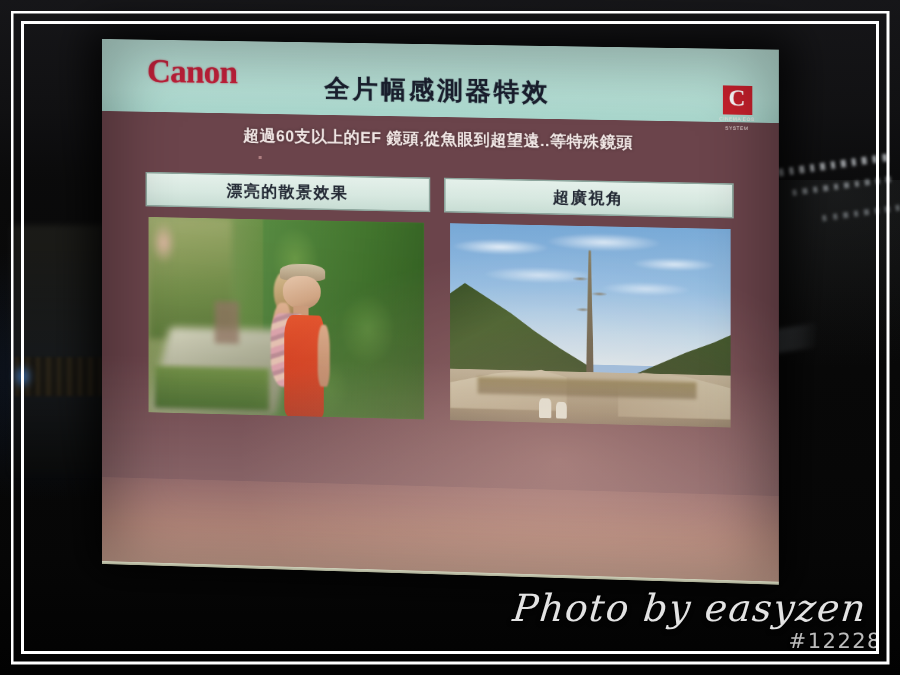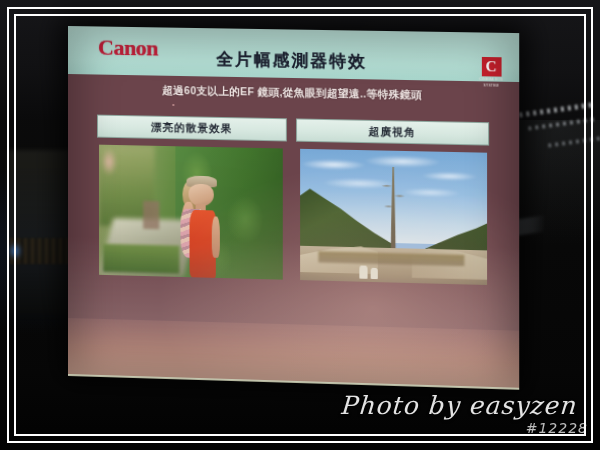--- a/index.html
+++ b/index.html
@@ -436,21 +436,20 @@
     transform: skewX(-6deg);
   }
   .watermark-id {
     position: absolute;
     right: 12px; bottom: 14px;
     font-family: "DejaVu Sans", sans-serif;
     font-size: 14px;
     letter-spacing: 1px;
     color: rgba(235,235,235,.80);
     text-shadow: 0 1px 2px rgba(0,0,0,.9);
-    font-style: italic;
   }
 
   
   .frame-outer, .frame-inner {
     position: absolute;
     border: 2px solid #ffffff;
     pointer-events: none;
   }
   .frame-outer { left: 7px;  top: 7px;  right: 7px;  bottom: 7px; }
   .frame-inner { left: 14px; top: 14px; right: 14px; bottom: 14px; }

